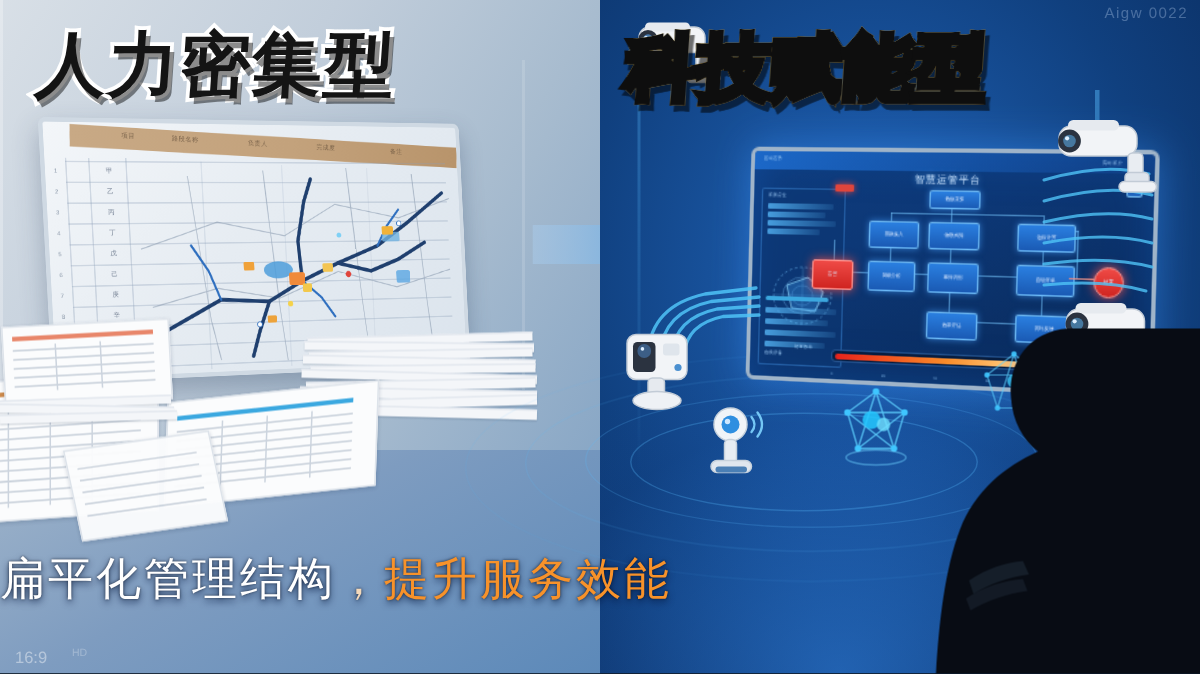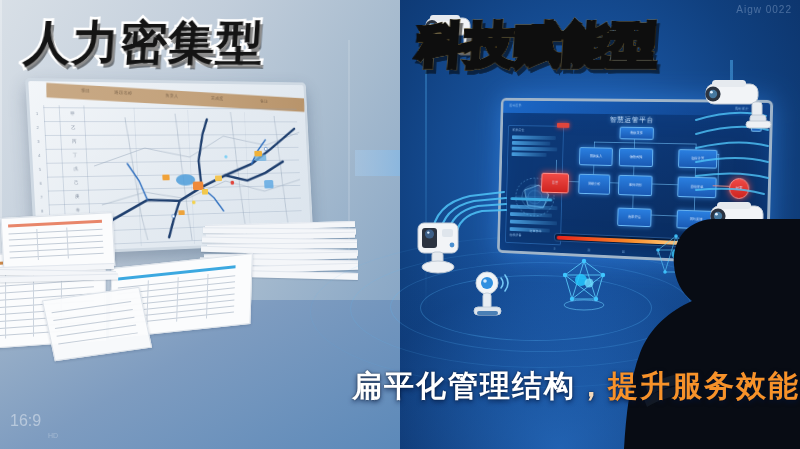--- a/index.html
+++ b/index.html
@@ -111,29 +111,29 @@
   }
   .title-right{
     position:absolute;left:418px;top:14px;font-size:47px;font-weight:bold;letter-spacing:1px;
     background:linear-gradient(180deg,#fff3c4 0%,#ffd766 28%,#f0ad22 52%,#ffe89b 72%,#e0941a 100%);
     -webkit-background-clip:text;background-clip:text;color:transparent;
     -webkit-text-stroke:5px #0e0e0e;paint-order:stroke fill;
     filter:drop-shadow(3px 4px 0 rgba(0,0,0,.55));
     transform:skewX(-4deg);
   }
   .caption{
-    position:absolute;left:0;right:0;top:366px;text-align:right;
-    font-size:30px;font-weight:bold;letter-spacing:2px;
+    position:absolute;left:0;right:0;top:366px;text-align:left;
+    font-size:30px;font-weight:normal;letter-spacing:2px;
     text-shadow:0 2px 5px rgba(0,20,60,.75),0 0 2px rgba(0,0,0,.6);
   }
   .cap-a{color:#ffffff;}
   .cap-b{color:#f3d9bb;}
   .cap-c{color:#f7922a;}
   .wm-tr{position:absolute;right:8px;top:4px;font-size:10px;color:rgba(210,230,255,.30);letter-spacing:1px;}
-  .wm-bl{position:absolute;left:10px;bottom:19px;font-size:16px;color:rgba(255,255,255,.42);}
+  .wm-bl{position:absolute;left:10px;bottom:4px;font-size:11px;color:rgba(255,255,255,.42);}
   .wm-bl2{position:absolute;left:48px;bottom:10px;font-size:7px;color:rgba(255,255,255,.28);}
 </style>
 </head>
 <body>
 
 <div id="stage">
 
   <div class="left-scene">
     <div class="left-wall"></div>
     <div class="wall-seam" style="left:0;top:0;width:2px;height:300px;"></div>

